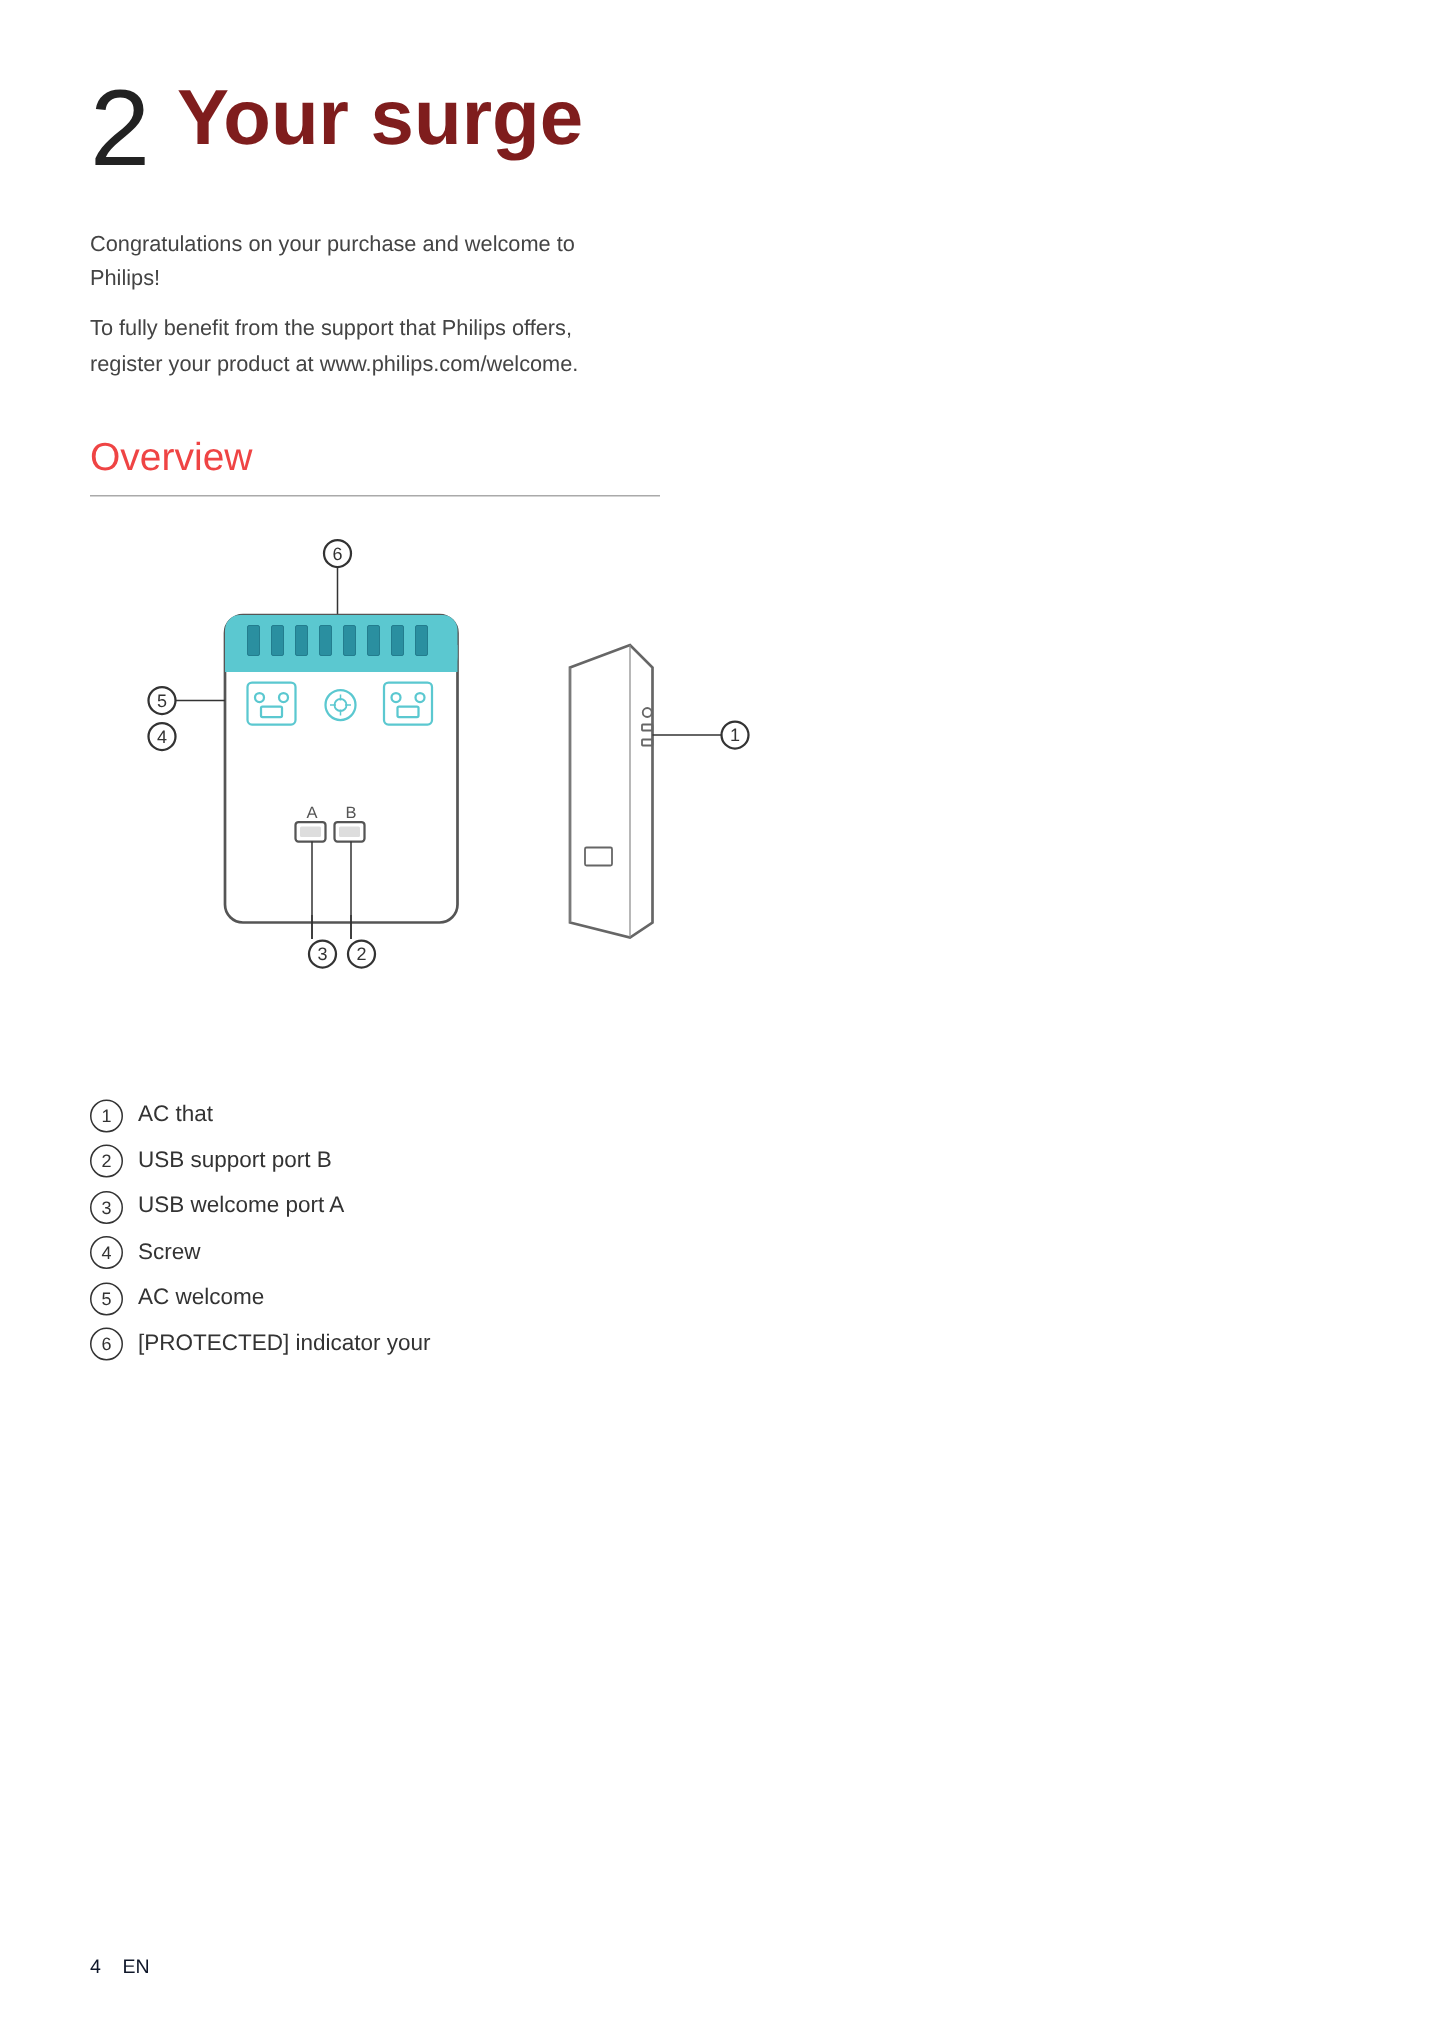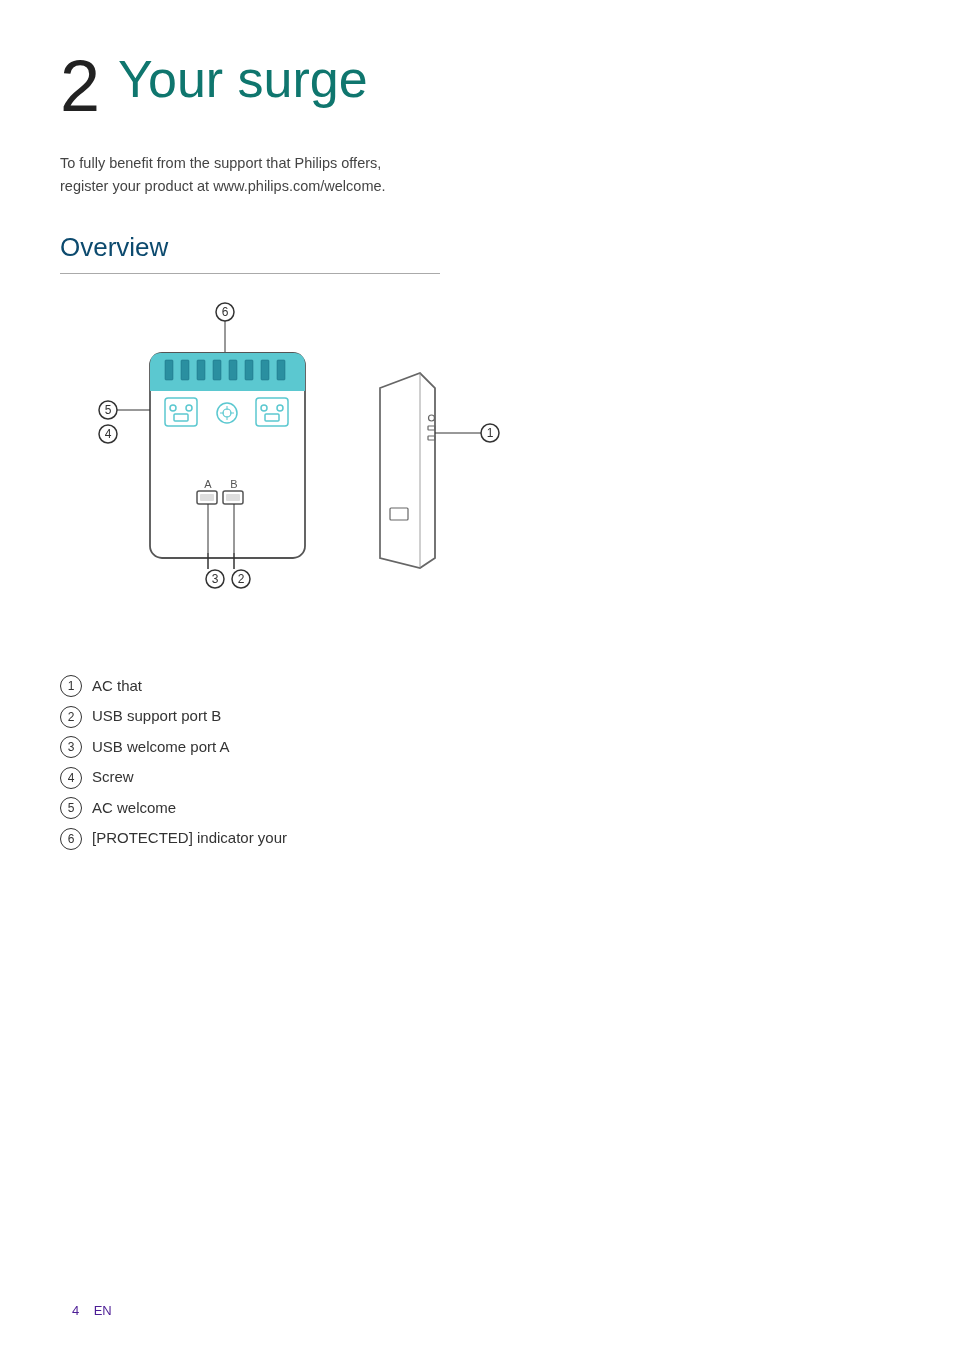--- a/index.html
+++ b/index.html
@@ -22,22 +22,22 @@
       font-size: 72px;
       font-weight: 300;
       color: #222;
       line-height: 1;
       display: inline;
       margin-right: 18px;
     }
 
     .chapter-title {
       font-size: 52px;
-      font-weight: 400;
-      color: #0f766e;
+      font-weight: 700;
+      color: #7f1d1d;
       line-height: 1.15;
       display: inline;
       vertical-align: top;
     }
 
     .title-wrapper {
       display: flex;
       align-items: flex-start;
       margin-bottom: 30px;
     }
@@ -54,21 +54,21 @@
       line-height: 1.6;
     }
 
     .overview-section {
       margin-top: 30px;
     }
 
     .overview-title {
       font-size: 26px;
       font-weight: 400;
-      color: #0c4a6e;
+      color: #ef4444;
       border-bottom: 1.5px solid #aaa;
       padding-bottom: 6px;
       margin-bottom: 24px;
       max-width: 380px;
     }
 
     
     .diagram-area {
       display: flex;
       align-items: flex-start;
@@ -106,38 +106,39 @@
       border: 1.5px solid #333;
       font-size: 12px;
       font-weight: 500;
       flex-shrink: 0;
       color: #333;
     }
 
     .page-footer {
       position: fixed;
       bottom: 30px;
-      left: 72px;
+      left: 60px;
       font-size: 13px;
-      color: #4c1d95;
+      color: #0f172a;
     }
   </style>
 </head>
 <body>
 
 <div class="page-header">
   <div class="title-wrapper">
     <span class="chapter-number">2</span>
     <span class="title-text-block">
       <span class="chapter-title">
         <span>Your surge</span><br>
       </span>
     </span>
   </div>
 
+  <p class="intro-text">Congratulations on your purchase and welcome to Philips!</p>
   <p class="intro-text">To fully benefit from the support that Philips offers, register your product at www.philips.com/welcome.</p>
 </div>
 
 <div class="overview-section">
   <h2 class="overview-title">Overview</h2>
 
   <div class="diagram-area">
     <div class="diagram-svg-container">
       <svg width="480" height="340" viewBox="0 0 480 340" xmlns="http://www.w3.org/2000/svg">
 

